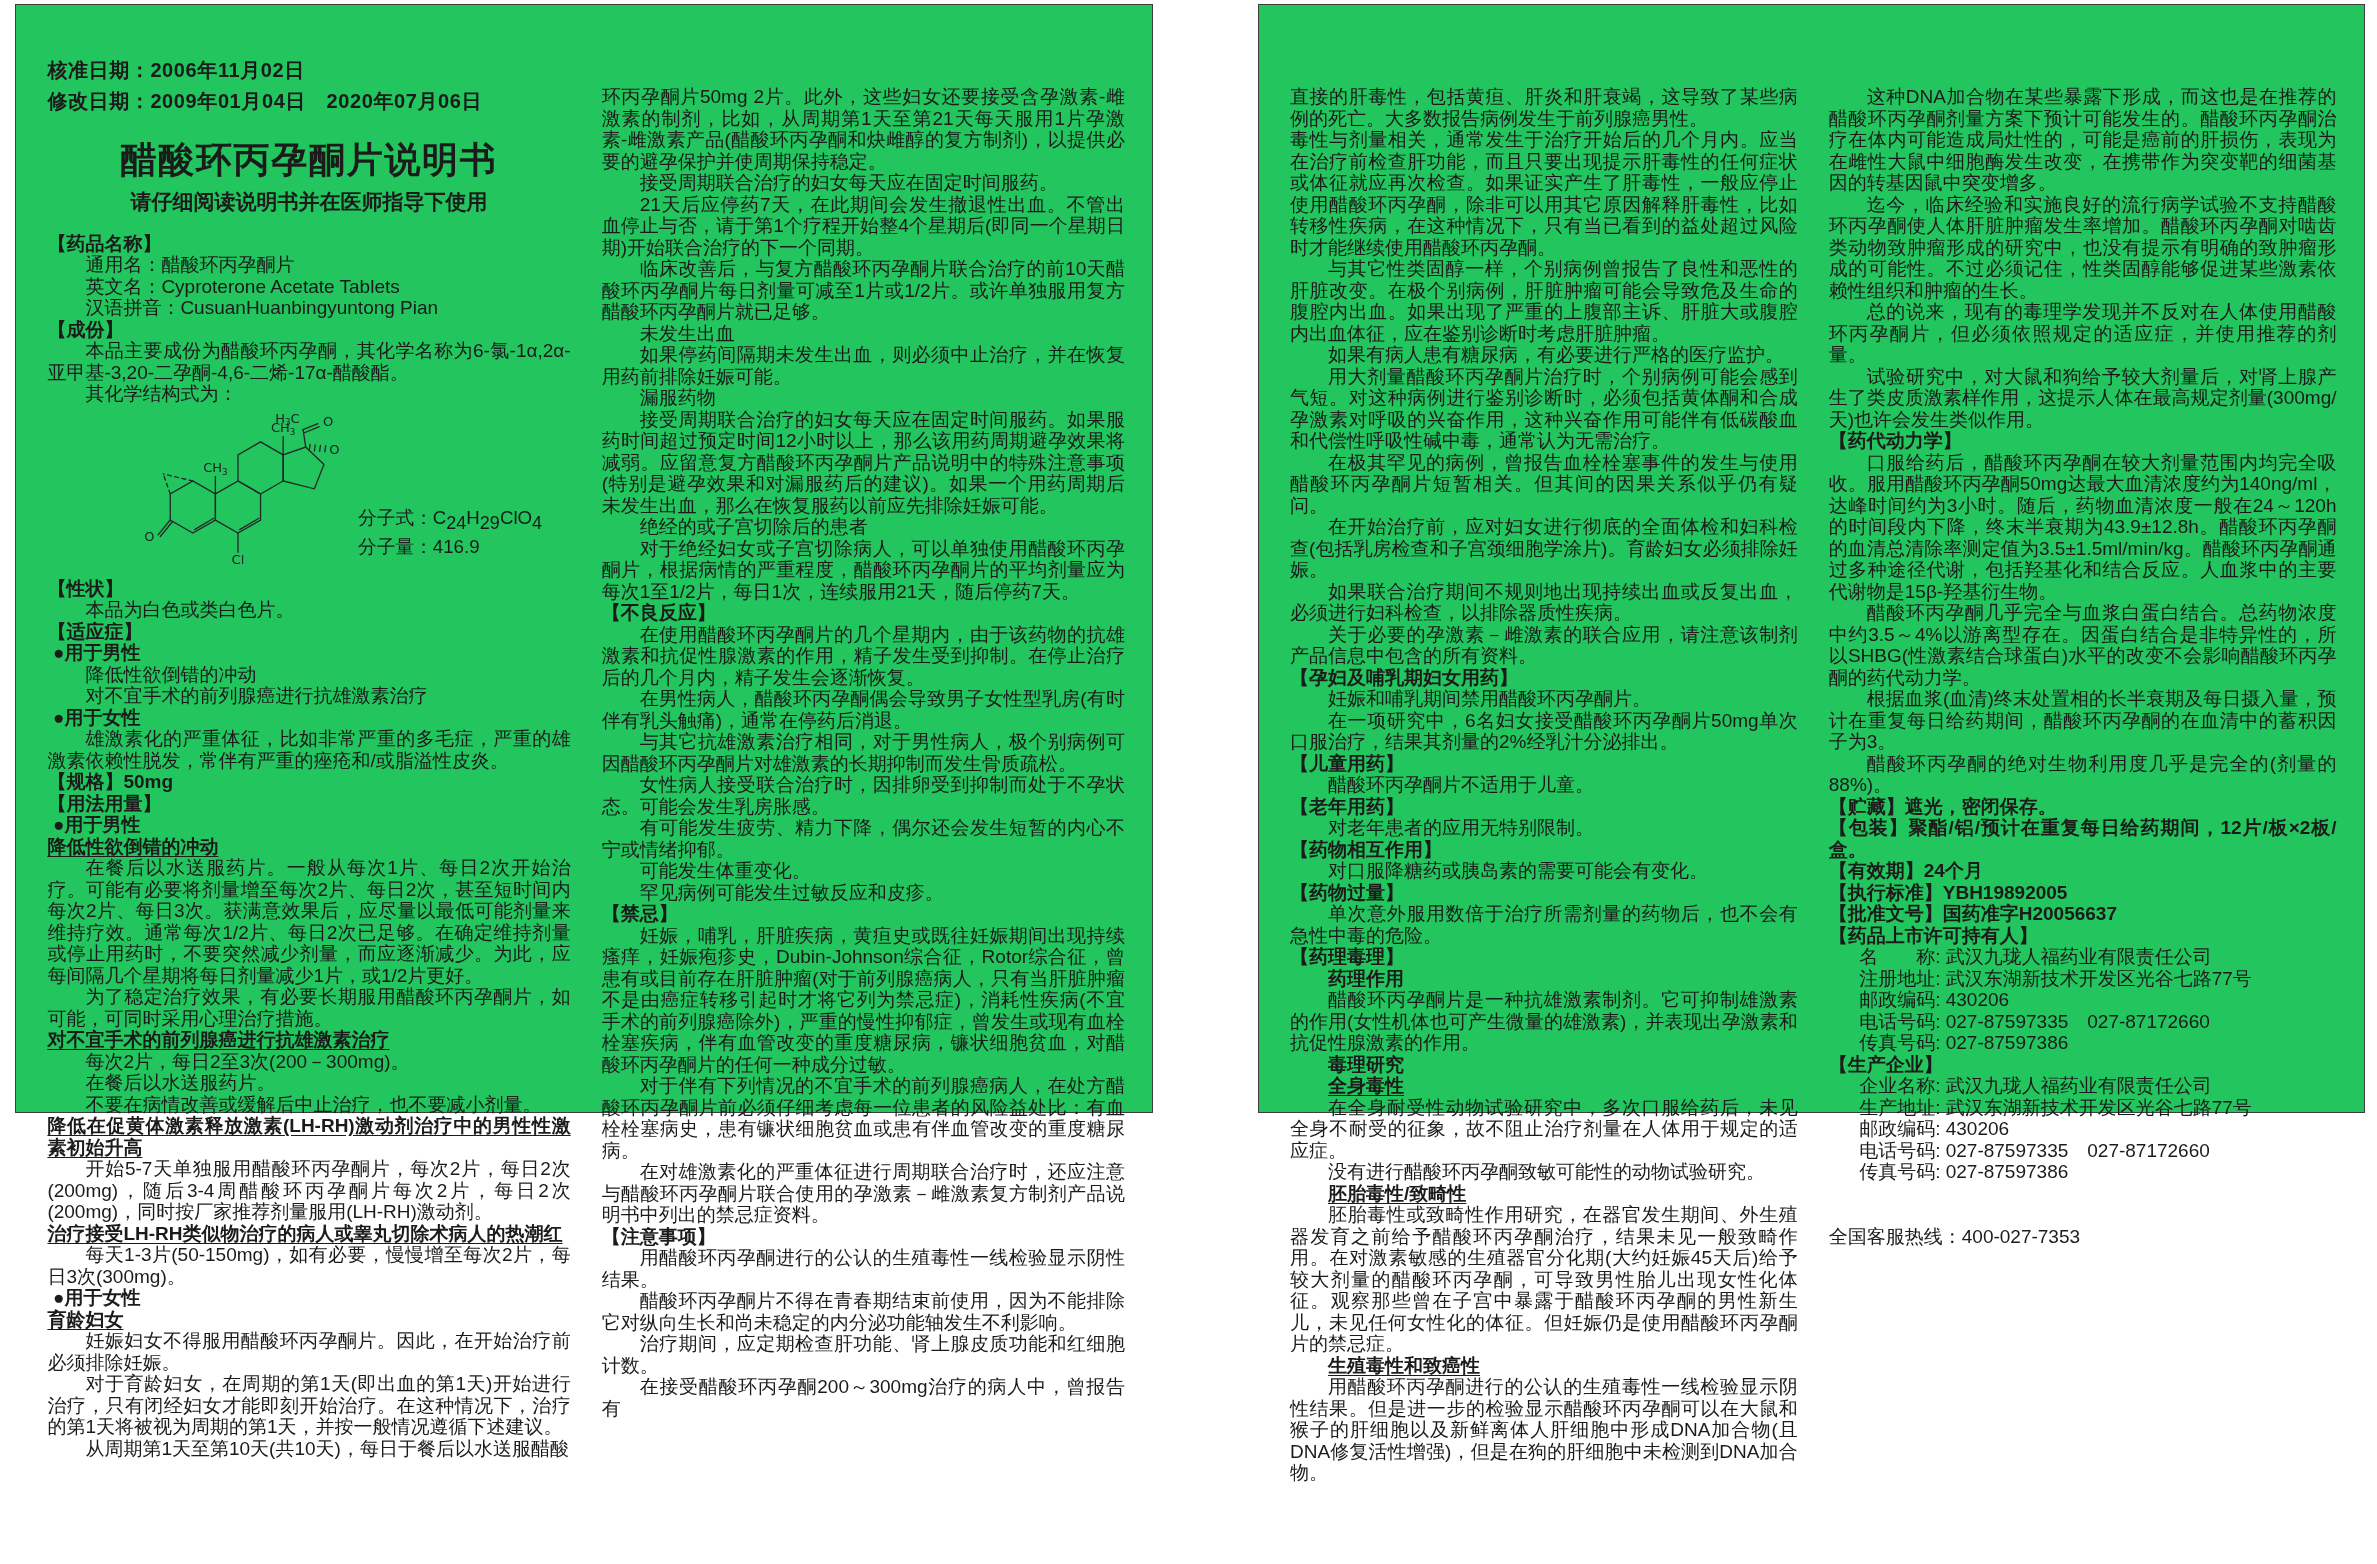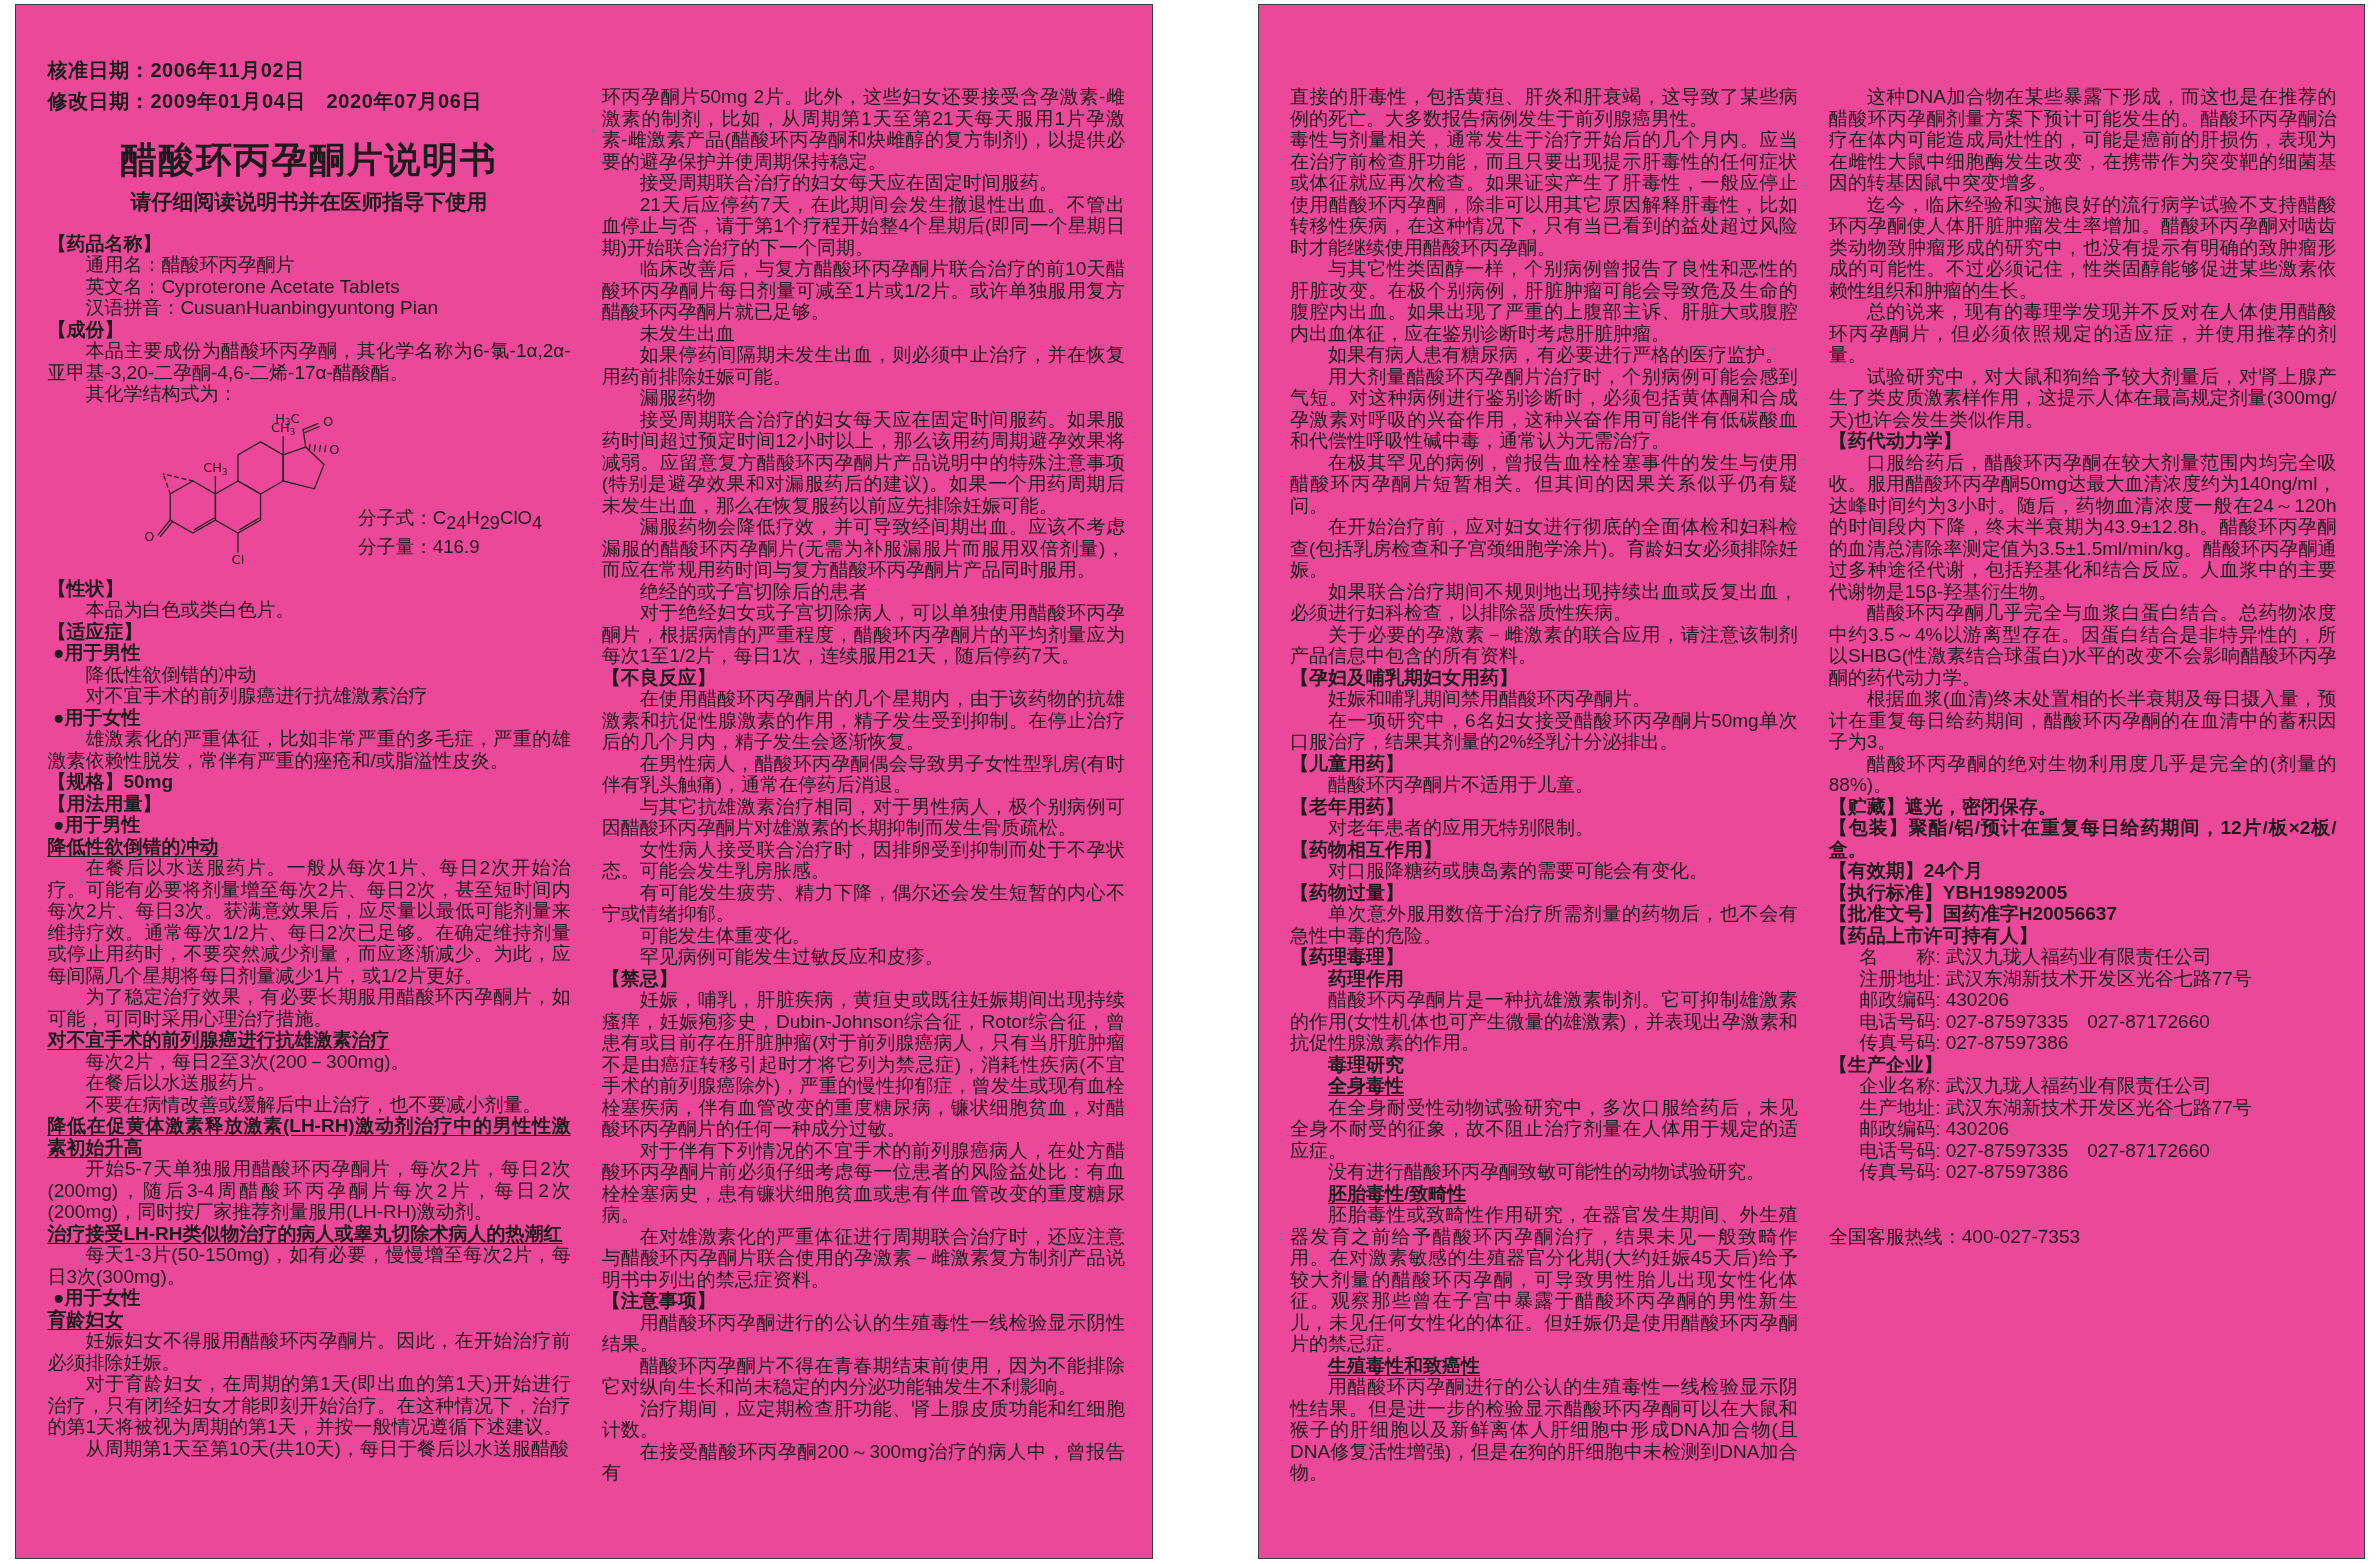--- a/index.html
+++ b/index.html
@@ -1,18 +1,18 @@
 <!DOCTYPE html>
 <html style="font-size:8.8px"><head>
 <meta charset="utf-8">
 <style>
   html,body{margin:0;padding:0;background:#ffffff;}
   #canvas{position:relative;width:2377px;height:1564px;background:#ffffff;overflow:hidden;
           font-family:"Liberation Sans","DejaVu Sans",sans-serif;color:#1b1b1b;}
-  .page{position:absolute;top:4.4px;height:1555px;background:#ec4899;border:1.7px solid #3d3d3d;box-sizing:border-box;}
+  .page{position:absolute;top:4.4px;height:1109px;background:#22c55e;border:1.7px solid #3d3d3d;box-sizing:border-box;}
   #page-left{left:15.4px;width:1138px;}
   #page-right{left:1258px;width:1107px;}
   .page-inner{display:flex;gap:31px;padding:50px 27.5px 0 31px;box-sizing:border-box;}
   .col{flex:1;min-width:0;}
   .col-cont{padding-top:31px;}
 
   .b-date{font-size:20px;font-weight:bold;line-height:31px;letter-spacing:0.6px;}
   .b-title{font-size:36px;font-weight:bold;text-align:center;line-height:1.05;margin-top:24px;letter-spacing:1.7px;}
   .b-subtitle{font-size:21px;font-weight:bold;text-align:center;margin-top:8.8px;margin-bottom:17px;}
   .b-section,.b-para,.b-cont,.b-bullet,.b-uhead,.b-bsub,.b-usub,.b-kv,.b-hotline{
@@ -132,21 +132,20 @@
         </div>
       <div class="col col-cont">
           <div class="b-cont">环丙孕酮片50mg 2片。此外，这些妇女还要接受含孕激素-雌激素的制剂，比如，从周期第1天至第21天每天服用1片孕激素-雌激素产品(醋酸环丙孕酮和炔雌醇的复方制剂)，以提供必要的避孕保护并使周期保持稳定。</div>
           <div class="b-para">接受周期联合治疗的妇女每天应在固定时间服药。</div>
           <div class="b-para">21天后应停药7天，在此期间会发生撤退性出血。不管出血停止与否，请于第1个疗程开始整4个星期后(即同一个星期日期)开始联合治疗的下一个同期。</div>
           <div class="b-para">临床改善后，与复方醋酸环丙孕酮片联合治疗的前10天醋酸环丙孕酮片每日剂量可减至1片或1/2片。或许单独服用复方醋酸环丙孕酮片就已足够。</div>
           <div class="b-para">未发生出血</div>
           <div class="b-para">如果停药间隔期未发生出血，则必须中止治疗，并在恢复用药前排除妊娠可能。</div>
           <div class="b-para">漏服药物</div>
           <div class="b-para">接受周期联合治疗的妇女每天应在固定时间服药。如果服药时间超过预定时间12小时以上，那么该用药周期避孕效果将减弱。应留意复方醋酸环丙孕酮片产品说明中的特殊注意事项(特别是避孕效果和对漏服药后的建议)。如果一个用药周期后未发生出血，那么在恢复服药以前应先排除妊娠可能。</div>
-          <div class="b-para">漏服药物会降低疗效，并可导致经间期出血。应该不考虑漏服的醋酸环丙孕酮片(无需为补服漏服片而服用双倍剂量)，而应在常规用药时间与复方醋酸环丙孕酮片产品同时服用。</div>
           <div class="b-para">绝经的或子宫切除后的患者</div>
           <div class="b-para">对于绝经妇女或子宫切除病人，可以单独使用醋酸环丙孕酮片，根据病情的严重程度，醋酸环丙孕酮片的平均剂量应为每次1至1/2片，每日1次，连续服用21天，随后停药7天。</div>
           <div class="b-section">【不良反应】</div>
           <div class="b-para">在使用醋酸环丙孕酮片的几个星期内，由于该药物的抗雄激素和抗促性腺激素的作用，精子发生受到抑制。在停止治疗后的几个月内，精子发生会逐渐恢复。</div>
           <div class="b-para">在男性病人，醋酸环丙孕酮偶会导致男子女性型乳房(有时伴有乳头触痛)，通常在停药后消退。</div>
           <div class="b-para">与其它抗雄激素治疗相同，对于男性病人，极个别病例可因醋酸环丙孕酮片对雄激素的长期抑制而发生骨质疏松。</div>
           <div class="b-para">女性病人接受联合治疗时，因排卵受到抑制而处于不孕状态。可能会发生乳房胀感。</div>
           <div class="b-para">有可能发生疲劳、精力下降，偶尔还会发生短暂的内心不宁或情绪抑郁。</div>
           <div class="b-para">可能发生体重变化。</div>
           <div class="b-para">罕见病例可能发生过敏反应和皮疹。</div>

